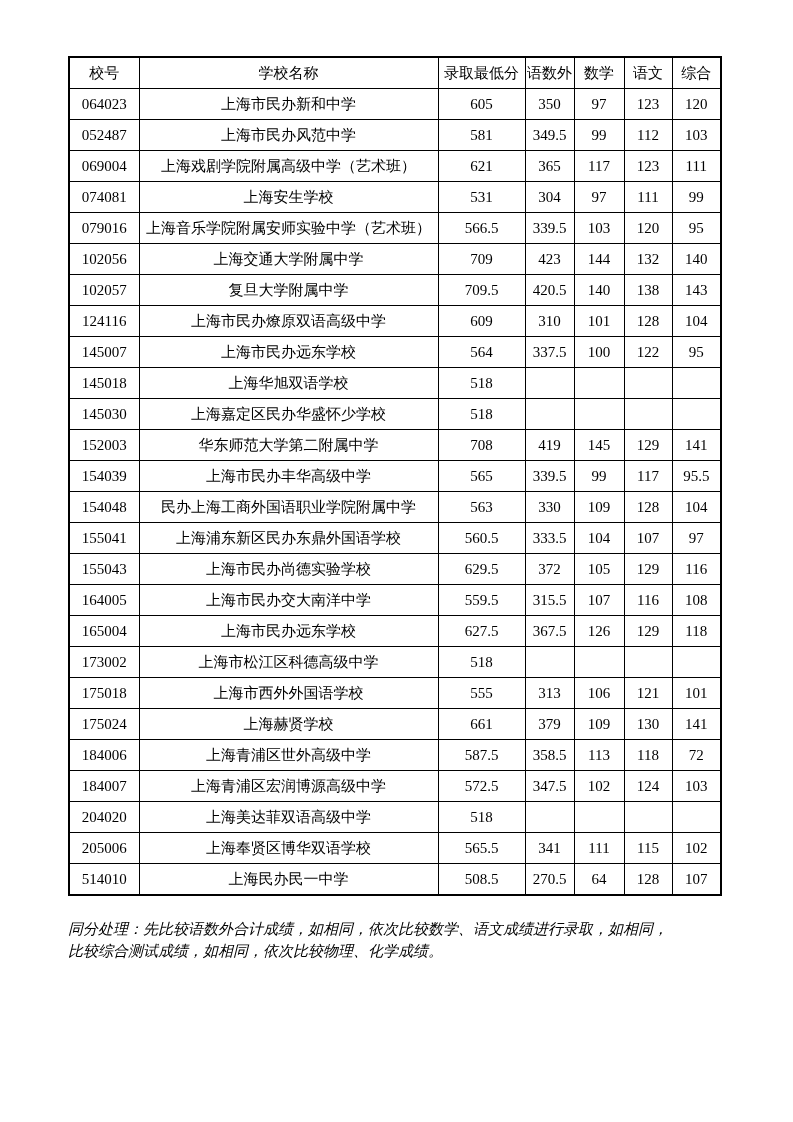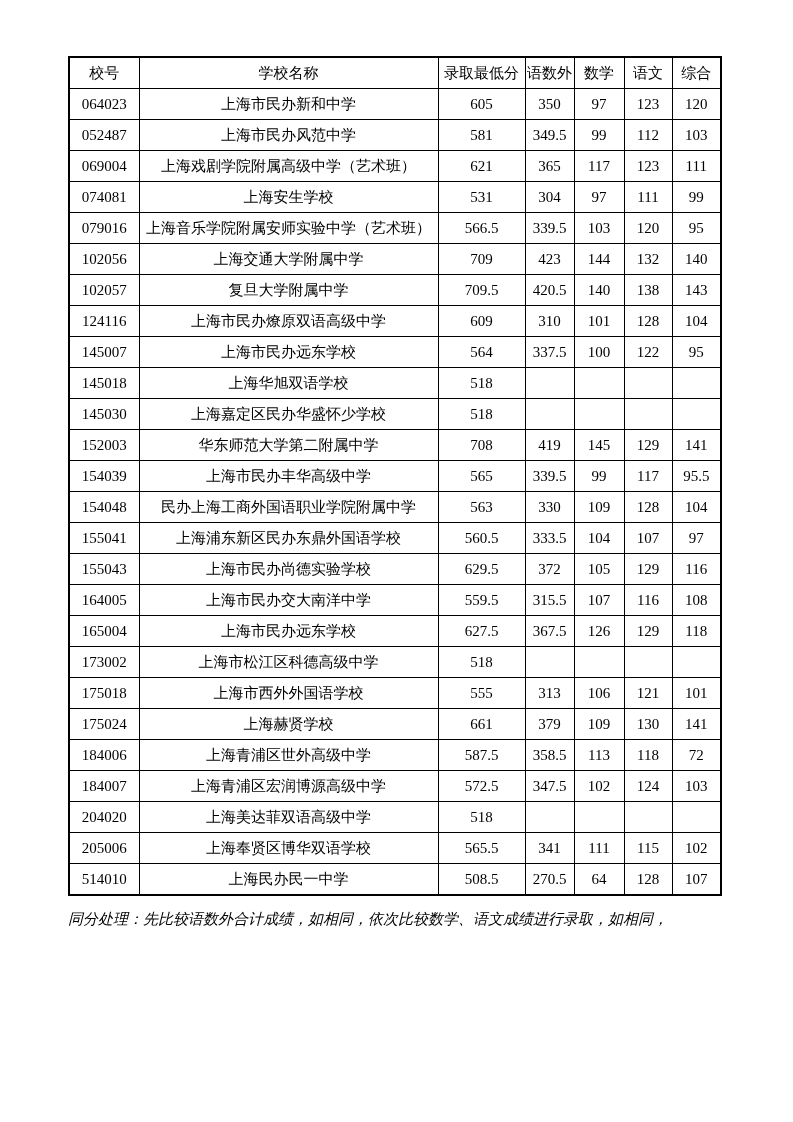--- a/index.html
+++ b/index.html
@@ -36,21 +36,21 @@
     font-size: 15px;
     font-weight: normal;
     padding: 0 1px;
     white-space: nowrap;
     overflow: hidden;
   }
   .score-table thead th {
     font-size: 15px;
   }
   .footnote {
-    margin-top: 13px;
+    margin-top: 23px;
     font-style: italic;
     font-size: 15px;
     line-height: 1.45;
     color: #000000;
     width: 672px;
   }
 </style>
 </head>
 <body>
 
@@ -309,14 +309,15 @@
           <td>270.5</td>
           <td>64</td>
           <td>128</td>
           <td>107</td>
         </tr>
       </tbody>
   </table>
 
   <div class="footnote">
     <div>同分处理：先比较语数外合计成绩，如相同，依次比较数学、语文成绩进行录取，如相同，</div>
+    <div>比较综合测试成绩，如相同，依次比较物理、化学成绩。</div>
   </div>
 </div>
 
 </body></html>

